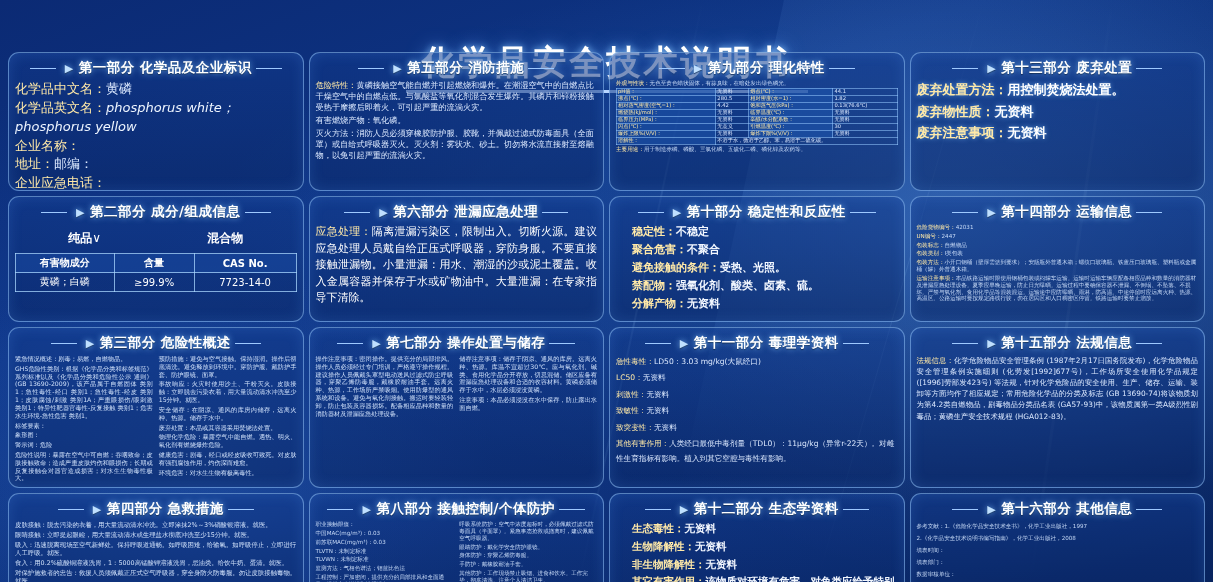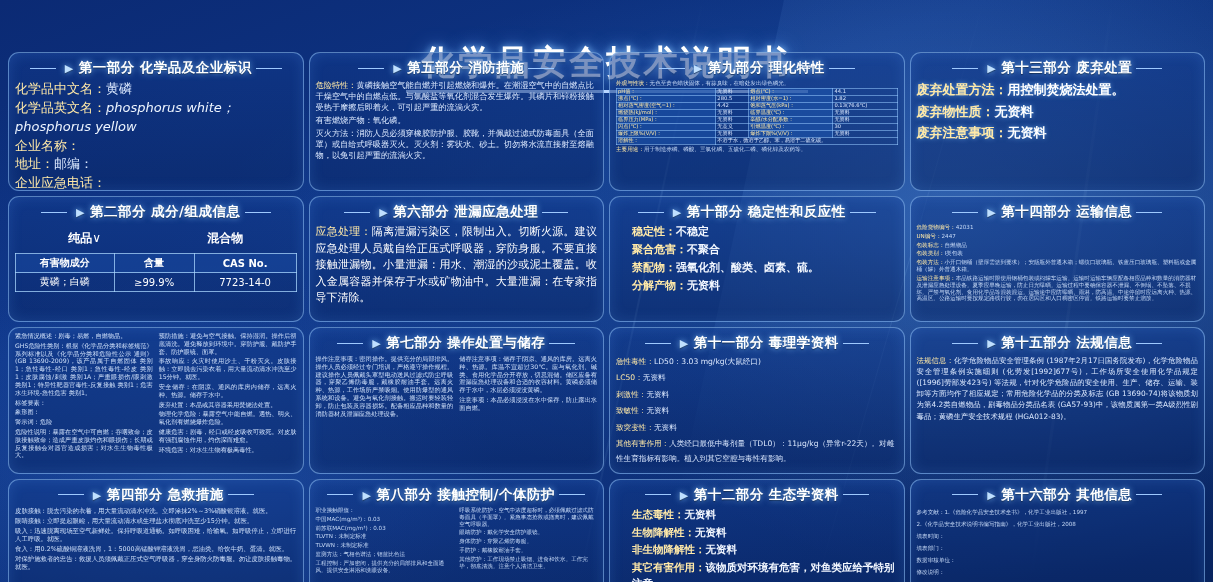--- a/index.html
+++ b/index.html
@@ -152,20 +152,21 @@
         <tr>
           <td>黄磷；白磷</td>
           <td>≥99.9%</td>
           <td>7723-14-0</td>
         </tr>
       </tbody>
         </table>
     </div>
 
     <div class="panel" style="flex:1 1 auto">
+      <div class="panel-title"><span class="rule"></span><span class="arrow">▶</span><span>第三部分 危险性概述</span><span class="rule"></span></div>
       <div class="flow cols2">
         <span class="list-line">紧急情况概述：剧毒；易燃，自燃物品。</span>
         <span class="list-line">GHS危险性类别：根据《化学品分类和标签规范》系列标准以及《化学品分类和危险性公示 通则》(GB 13690-2009)，该产品属于自燃固体 类别1；急性毒性-经口 类别1；急性毒性-经皮 类别1；皮肤腐蚀/刺激 类别1A；严重眼损伤/眼刺激 类别1；特异性靶器官毒性-反复接触 类别1；危害水生环境-急性危害 类别1。</span>
         <span class="list-line">标签要素：</span>
         <span class="list-line">象形图：</span>
         <span class="list-line">警示词：危险</span>
         <span class="list-line">危险性说明：暴露在空气中可自燃；吞咽致命；皮肤接触致命；造成严重皮肤灼伤和眼损伤；长期或反复接触会对器官造成损害；对水生生物毒性极大。</span>
         <span class="list-line">预防措施：避免与空气接触。保持湿润。操作后彻底清洗。避免释放到环境中。穿防护服、戴防护手套、防护眼镜、面罩。</span>
         <span class="list-line">事故响应：火灾时使用沙土、干粉灭火。皮肤接触：立即脱去污染衣着，用大量流动清水冲洗至少15分钟。就医。</span>
         <span class="list-line">安全储存：在阴凉、通风的库房内储存，远离火种、热源。储存于水中。</span>
@@ -294,20 +295,21 @@
       <div class="body xs" style="margin-top:1px">
         <span class="lbl">主要用途：</span><span>用于制造赤磷、磷酸、三氯化磷、五硫化二磷、磷化锌及农药等。</span>
       </div>
     </div>
 
     <div class="panel" style="flex:0 0 115px">
       <div class="panel-title"><span class="rule"></span><span class="arrow">▶</span><span>第十部分 稳定性和反应性</span><span class="rule"></span></div>
       <div class="mid">
         <span class="list-line"><span class="yellow">稳定性：</span><span>不稳定</span></span>
         <span class="list-line"><span class="yellow">聚合危害：</span><span>不聚合</span></span>
+        <span class="list-line"><span class="yellow">避免接触的条件：</span><span>受热、光照。</span></span>
         <span class="list-line"><span class="yellow">禁配物：</span><span>强氧化剂、酸类、卤素、硫。</span></span>
         <span class="list-line"><span class="yellow">分解产物：</span><span>无资料</span></span>
       </div>
     </div>
 
     <div class="panel" style="flex:1 1 auto">
       <div class="panel-title"><span class="rule"></span><span class="arrow">▶</span><span>第十一部分 毒理学资料</span><span class="rule"></span></div>
       <div class="body" style="font-size:7.6px;line-height:1.9">
         <span class="list-line"><span class="lbl">急性毒性：</span><span>LD50：3.03 mg/kg(大鼠经口)</span></span>
         <span class="list-line"><span class="lbl">LC50：</span><span>无资料</span></span>

